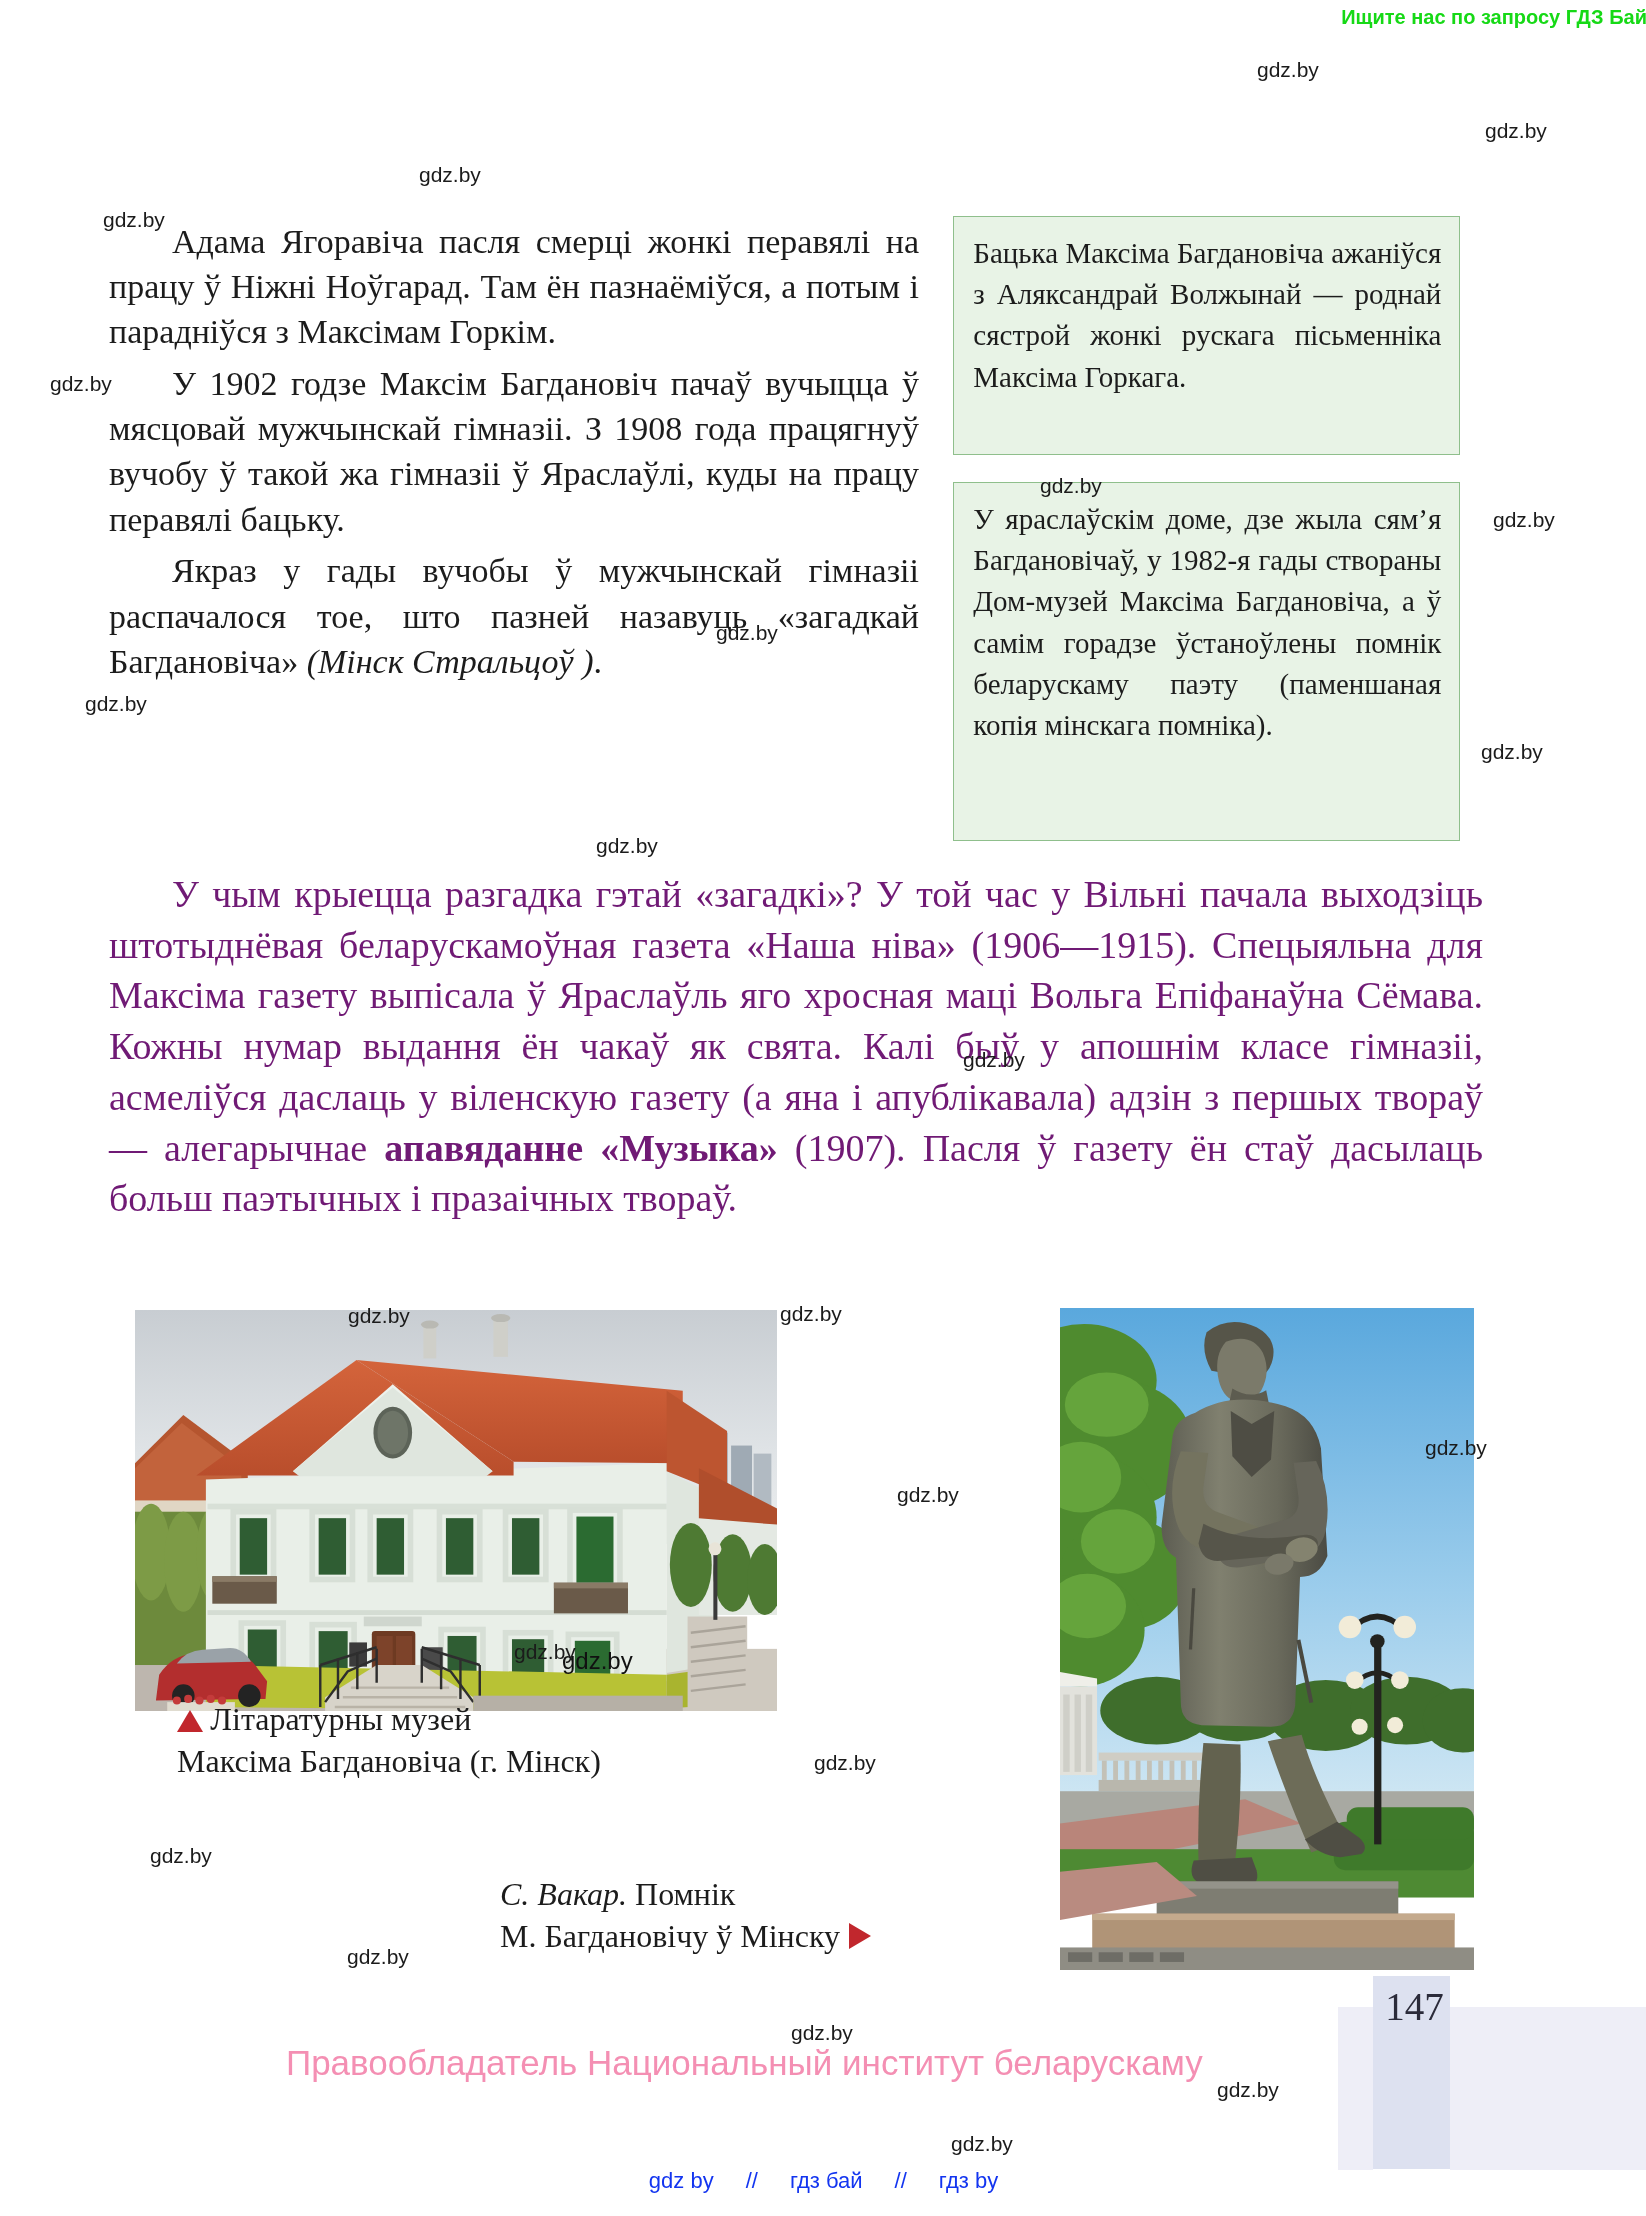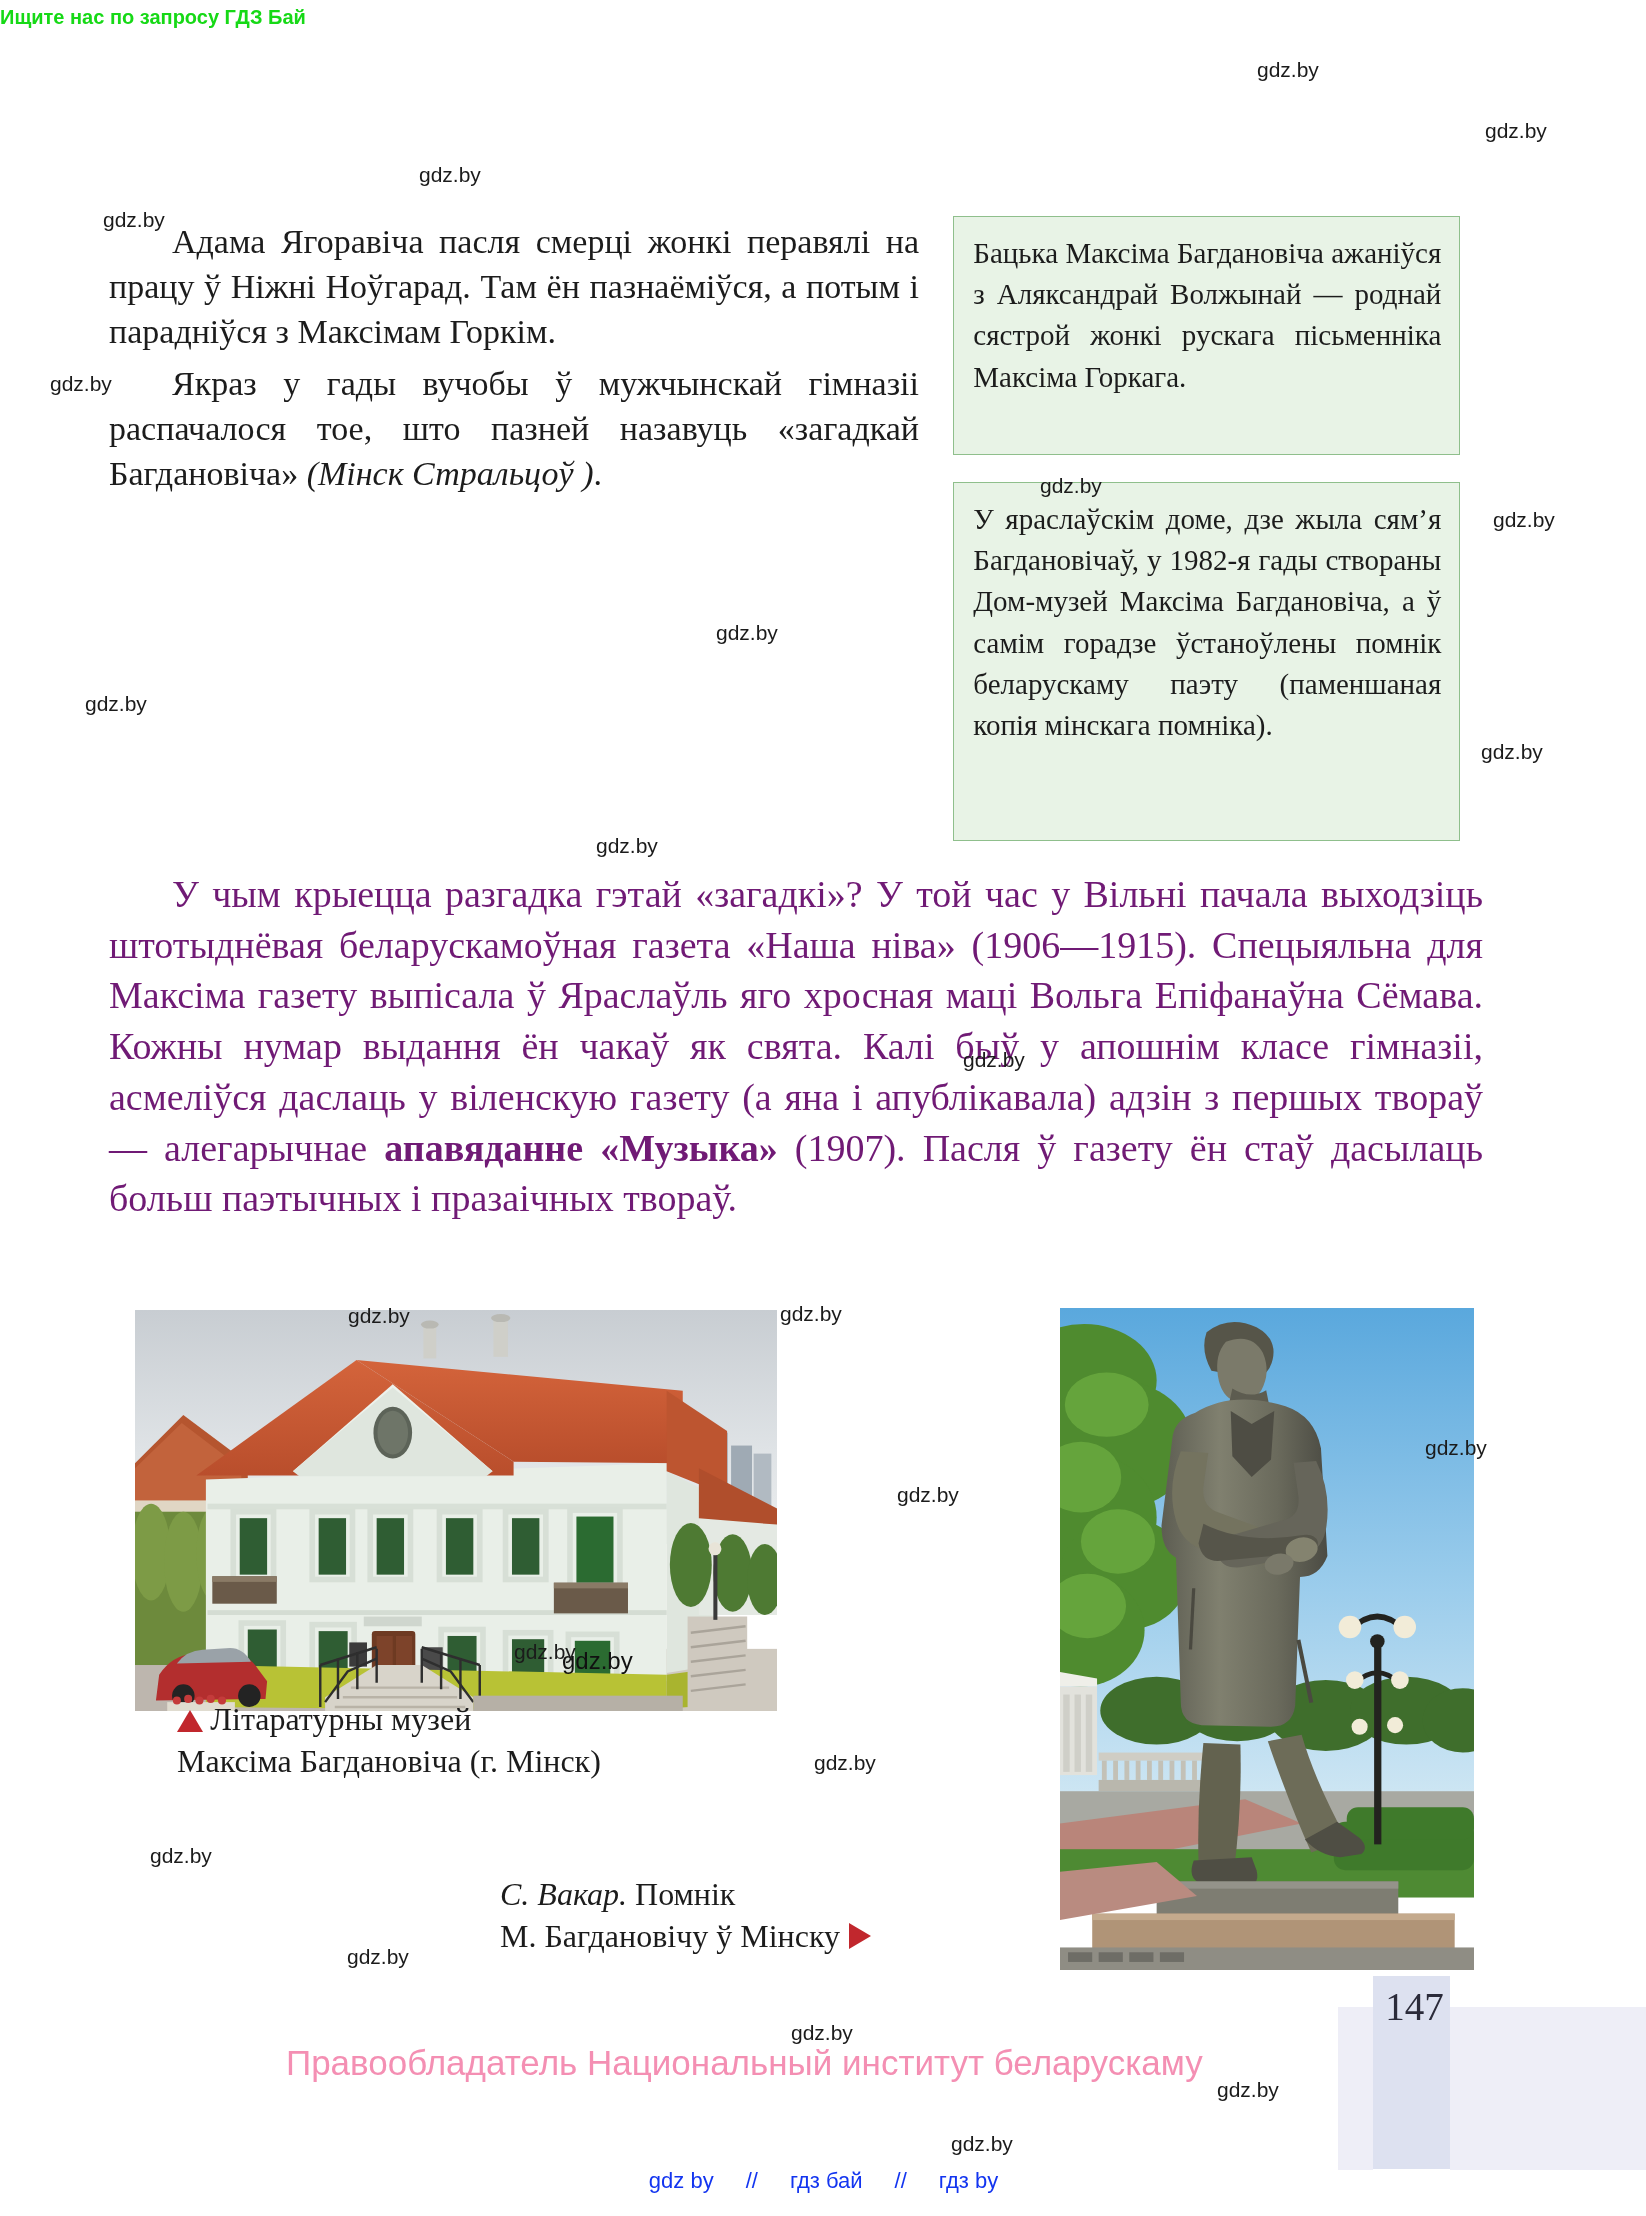--- a/index.html
+++ b/index.html
@@ -18,21 +18,21 @@
     overflow: hidden;
   }
 
   
   .promo-banner {
     position: absolute;
     left: 0;
     top: 0;
     width: 1647px;
     height: 35px;
-    text-align: left;
+    text-align: right;
     font-family: "Liberation Sans", "DejaVu Sans", sans-serif;
     font-size: 20px;
     font-weight: bold;
     color: #16d916;
     line-height: 35px;
     letter-spacing: 0px;
   }
 
   
   .wm {
@@ -232,20 +232,21 @@
 </style>
 </head>
 <body>
 
 <div id="page">
 
   <div class="promo-banner">Ищите нас по запросу ГДЗ Бай</div>
 
   <div class="col-left">
     <p>Адама Ягоравіча пасля смерці жонкі перавялі на працу ў Ніжні Ноўгарад. Там ён пазнаёміўся, а потым і парадніўся з Максімам Горкім.</p>
+    <p>У 1902 годзе Максім Багдановіч пачаў вучыцца ў мясцовай мужчынскай гімназіі. З 1908 года працягнуў вучобу ў такой жа гімназіі ў Яраслаўлі, куды на працу перавялі бацьку.</p>
     <p><span>Якраз у гады вучобы ў мужчынскай гімназіі распачалося тое, што пазней назавуць «загадкай Багдановіча» </span><span class="ital">(Мінск Стральцоў )</span><span>.</span></p>
   </div>
 
   <div class="infobox" id="infobox-1">
     <p>Бацька Максіма Багдановіча ажаніўся з Аляксандрай Волжынай — роднай сястрой жонкі рускага пісьменніка Максіма Горкага.</p>
   </div>
 
   <div class="infobox" id="infobox-2">
     <p>У яраслаўскім доме, дзе жыла сям’я Багдановічаў, у 1982-я гады створаны Дом-музей Максіма Багдановіча, а ў самім горадзе ўстаноўлены помнік беларускаму паэту (паменшаная копія мінскага помніка).</p>
   </div>

